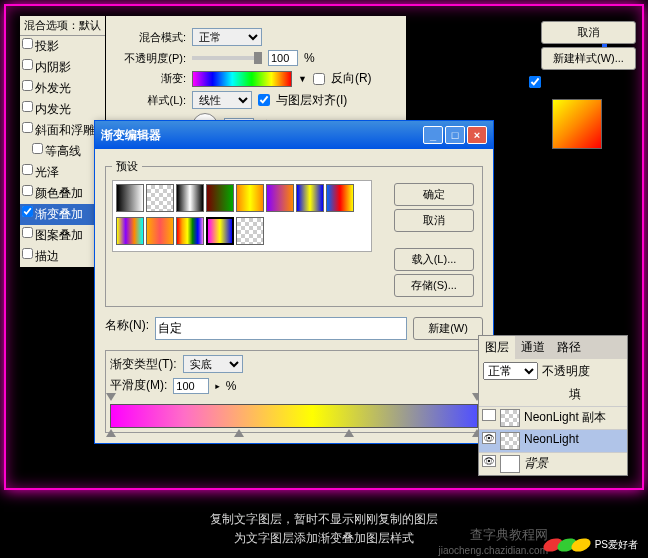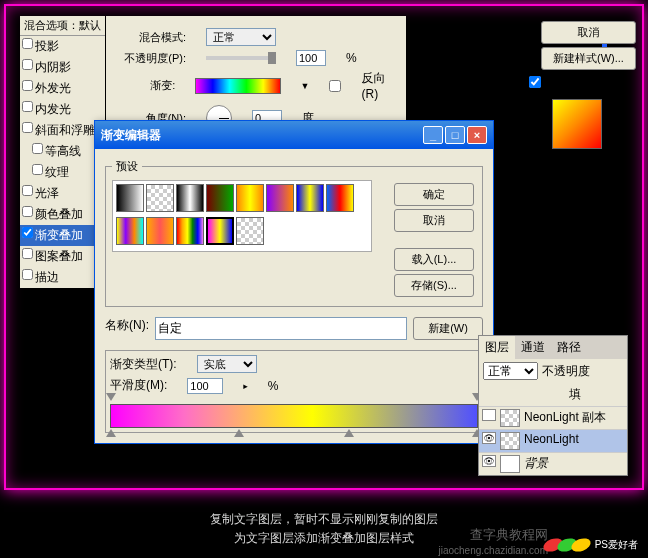--- a/index.html
+++ b/index.html
@@ -5,21 +5,21 @@
 *{box-sizing:border-box;margin:0;padding:0;font-family:"Microsoft YaHei",SimSun,sans-serif;font-size:12px}
 body{background:#000;width:648px;height:558px;position:relative;overflow:hidden}
 .frame{position:absolute;top:4px;left:4px;right:4px;bottom:68px;border:2px solid #ff00cc;box-shadow:0 0 15px #ff00cc,inset 0 0 15px rgba(255,0,204,0.5);background:#000}
 .ps-ui{position:absolute;top:0;left:0;right:0;bottom:0}
 .blend-panel{position:absolute;top:10px;left:14px;width:85px;background:#ece9d8}
 .blend-panel .hdr{background:#ece9d8;padding:2px 4px;border-bottom:1px solid #999;font-size:11px}
 .blend-panel .item{display:flex;align-items:flex-start;padding:2px 2px;font-size:11px;cursor:pointer}
 .blend-panel .item.on{background:#316ac5;color:#fff}
 .blend-panel input[type=checkbox]{margin-right:2px;width:11px;height:11px}
 .style-opts{position:absolute;top:10px;left:100px;width:300px;background:#ece9d8;padding:8px 10px}
-.row{display:flex;align-items:center;margin:4px 0;gap:20px}
+.row{display:flex;align-items:center;margin:4px 0;gap:6px}
 .row label{font-size:11px;text-align:right;width:70px}
 .row select,.row input[type=text]{font-size:11px;border:1px solid #7f9db9;padding:1px 2px}
 .grad-bar{width:100px;height:16px;background:linear-gradient(90deg,#ff00ff,#00f,#0ff,#0f0,#ff0,#f00);border:1px solid #666;display:inline-block}
 .angle{width:26px;height:26px;border:1px solid #888;border-radius:50%;background:#fff;position:relative}
 .angle::after{content:"";position:absolute;top:50%;left:50%;width:10px;height:1px;background:#000}
 .right-btns{position:absolute;top:12px;right:18px;width:95px}
 .wbtn{background:#ece9d8;border:1px solid #888;border-radius:3px;padding:3px 4px;margin:3px 12px;font-size:11px;text-align:center;cursor:pointer;width:100%}
 .preview-box{width:50px;height:50px;background:linear-gradient(135deg,#ff0,#f80,#f00);margin:6px auto;border:1px solid #666}
 .dialog{position:absolute;top:114px;left:88px;width:400px;background:#ece9d8;border:1px solid #0054e3;box-shadow:2px 2px 8px rgba(0,0,0,0.4)}
 .titlebar{background:linear-gradient(#3c8cde,#0054e3);color:#fff;padding:5px 6px;display:flex;align-items:center;justify-content:space-between;font-size:12px;font-weight:bold}
@@ -85,24 +85,20 @@
           <span>内发光</span>
         </div>
    <div class="item">
           <input type="checkbox" class="small-chk" style="">
           <span>斜面和浮雕</span>
         </div>
    <div class="item" style="padding-left:12px">
           <input type="checkbox" class="small-chk" style="">
           <span>等高线</span>
         </div>
-   <div class="item" style="padding-left:12px">
-          <input type="checkbox" class="small-chk" style="">
-          <span>纹理</span>
-        </div>
    <div class="item">
           <input type="checkbox" class="small-chk" style="">
           <span>光泽</span>
         </div>
    <div class="item">
           <input type="checkbox" class="small-chk" style="">
           <span>颜色叠加</span>
         </div>
    <div class="item on">
           <input type="checkbox" class="small-chk" checked="" style="">
@@ -130,20 +126,26 @@
           </div>
           <input type="text" style="width: 30px;" value="100">
           <span>%</span>
         </div>
    <div class="row">
           <label>渐变:</label>
           <span class="grad-bar"></span>
           <span style="font-size:9px">▼</span>
           <input type="checkbox" class="small-chk" style="">
           <span>反向(R)</span>
+        </div>
+   <div class="row">
+          <label>样式(L):</label>
+          <select style="width:60px"><option>线性</option></select>
+          <input type="checkbox" class="small-chk" checked="" style="">
+          <span>与图层对齐(I)</span>
         </div>
    <div class="row">
           <label>角度(N):</label>
           <span class="angle"></span>
           <input type="text" style="width: 30px;" value="0">
           <span>度</span>
         </div>
   </div>
 
   <div class="right-btns">

